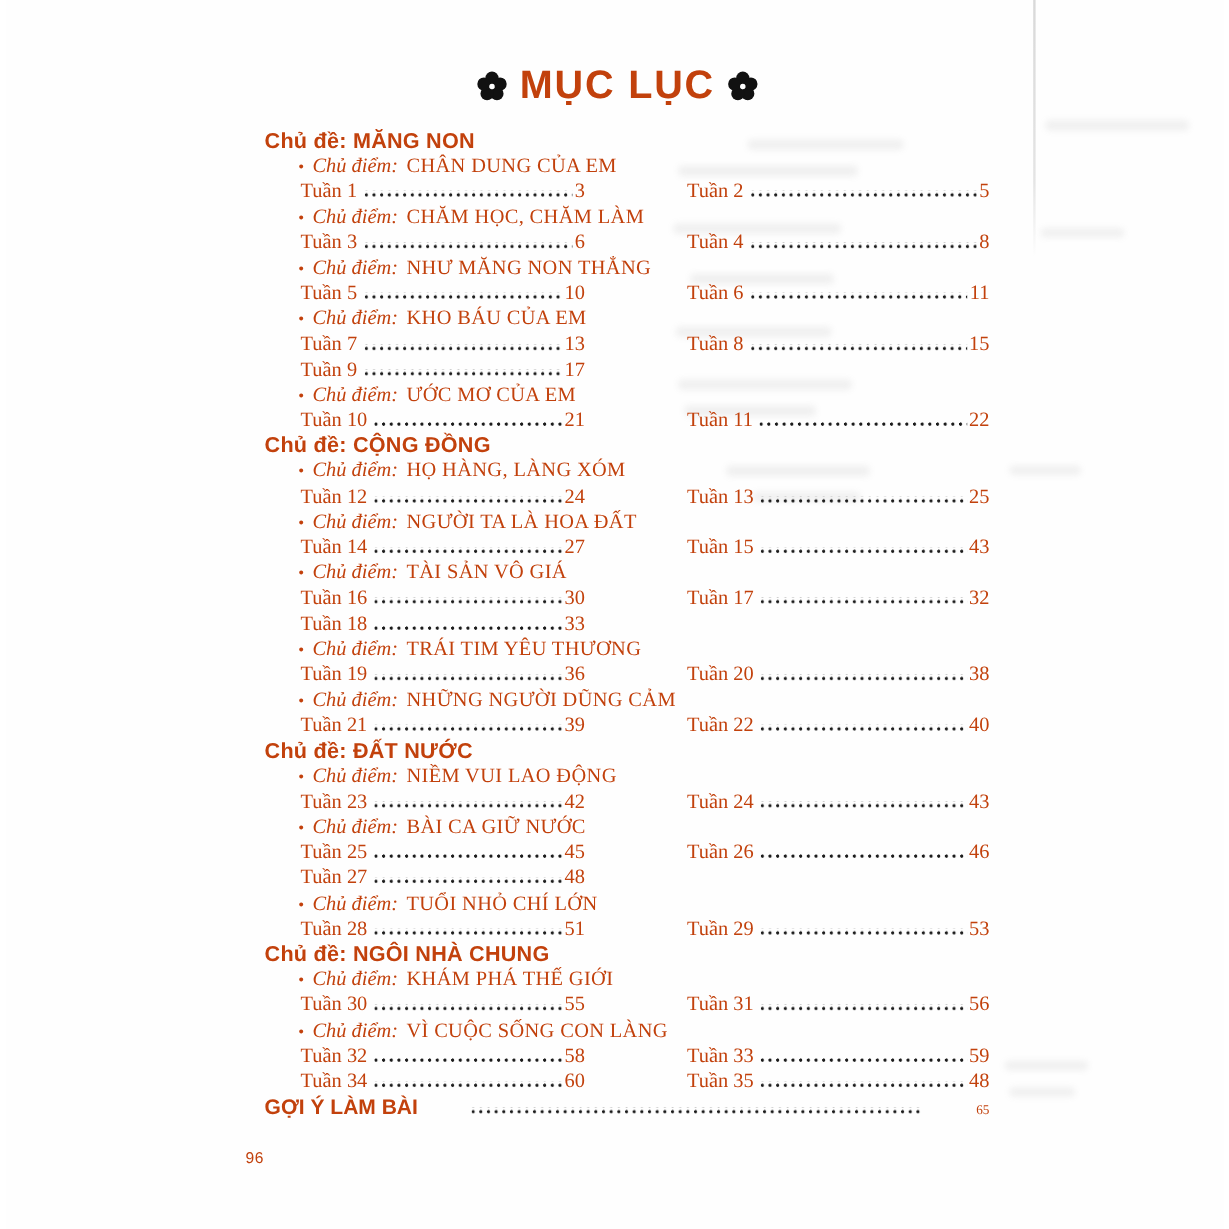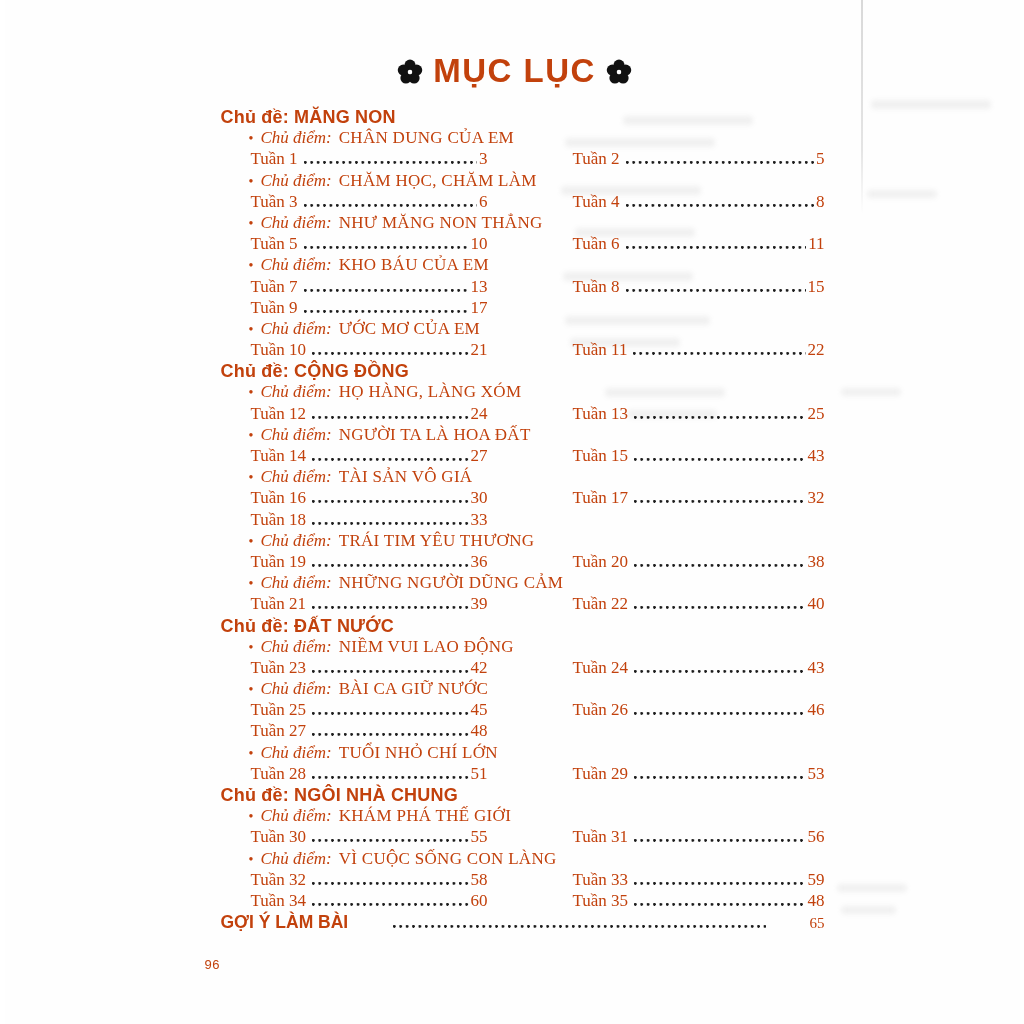--- a/index.html
+++ b/index.html
@@ -41,21 +41,21 @@
     background-size:6.4px 5px; background-repeat:repeat-x;
   }
   .wpage { white-space:nowrap; }
 
   .row.footer { height:23px; }
   .footer-line {
     display:flex; align-items:baseline; width:100%;
     font-family:"Liberation Sans", sans-serif; font-weight:700; font-size:17.5px;gap:42px;
   }
   .footer-line .dots { margin-left:3px; }
-  .footer-line .wpage { font-family:"Liberation Serif", serif; font-weight:400; font-size:15px; }
+  .footer-line .wpage { font-family:"Liberation Serif", serif; font-weight:400; font-size:11px; }
 
   .page-number {
     margin-top:22px; font-family:"Liberation Sans", sans-serif;
     font-size:13px; letter-spacing:0.5px;
   }
 
   
   .artifact {
     position:absolute; background:#8f8f8f; opacity:0.12;
     filter:blur(2.6px); border-radius:4px; pointer-events:none;

